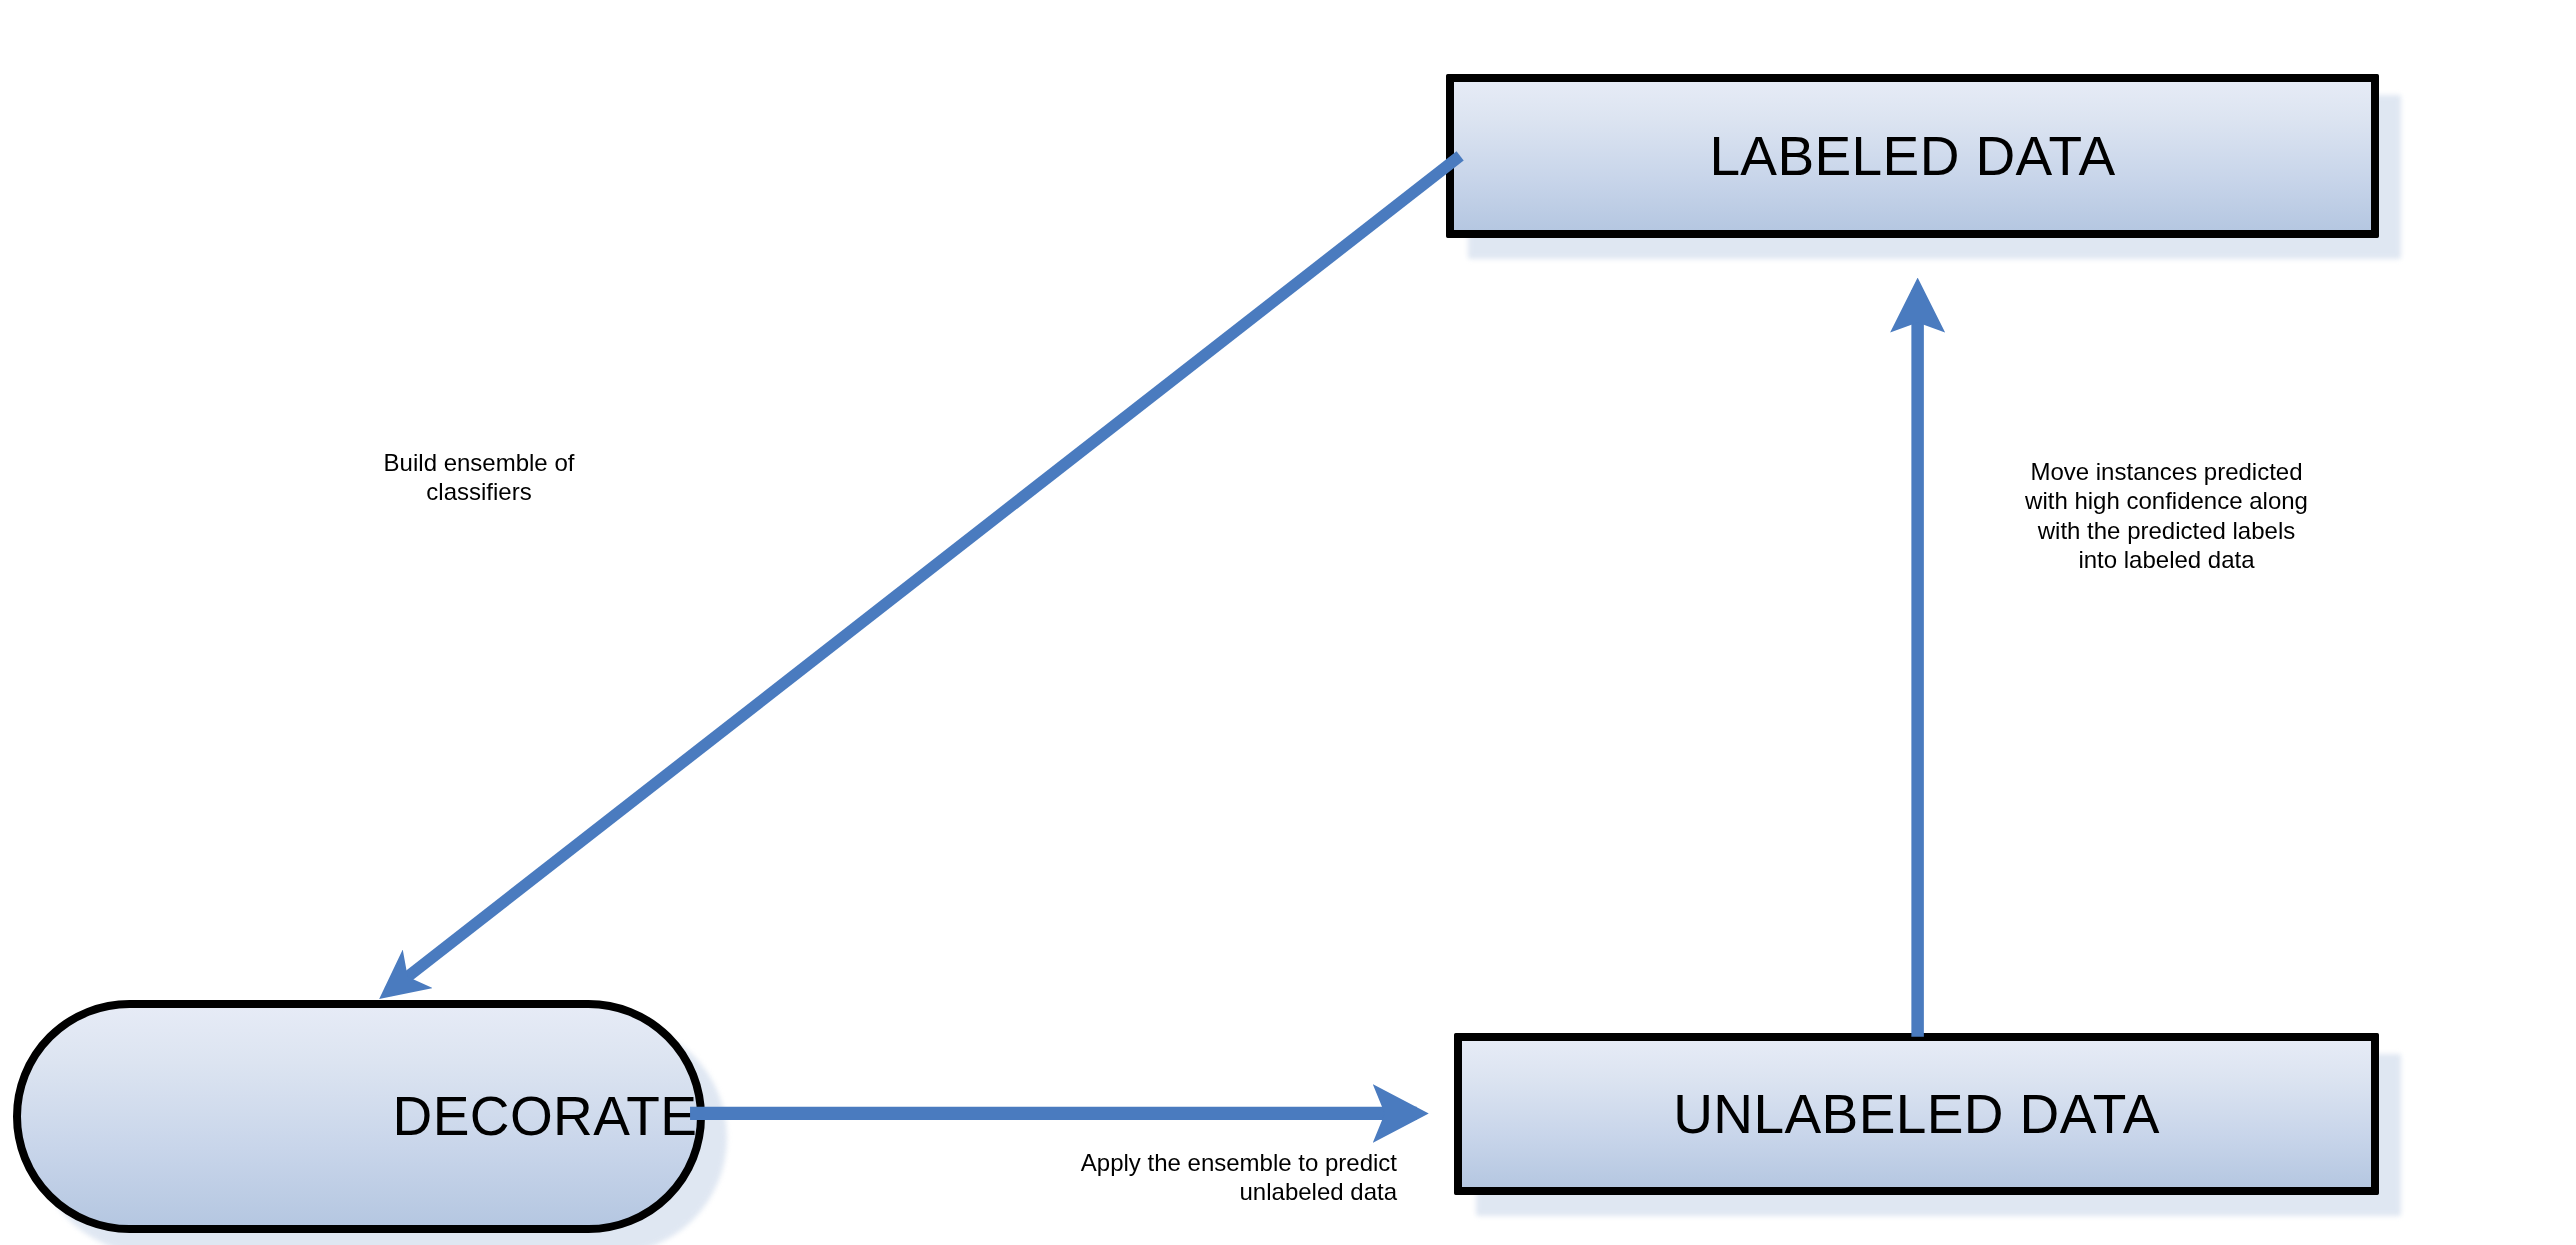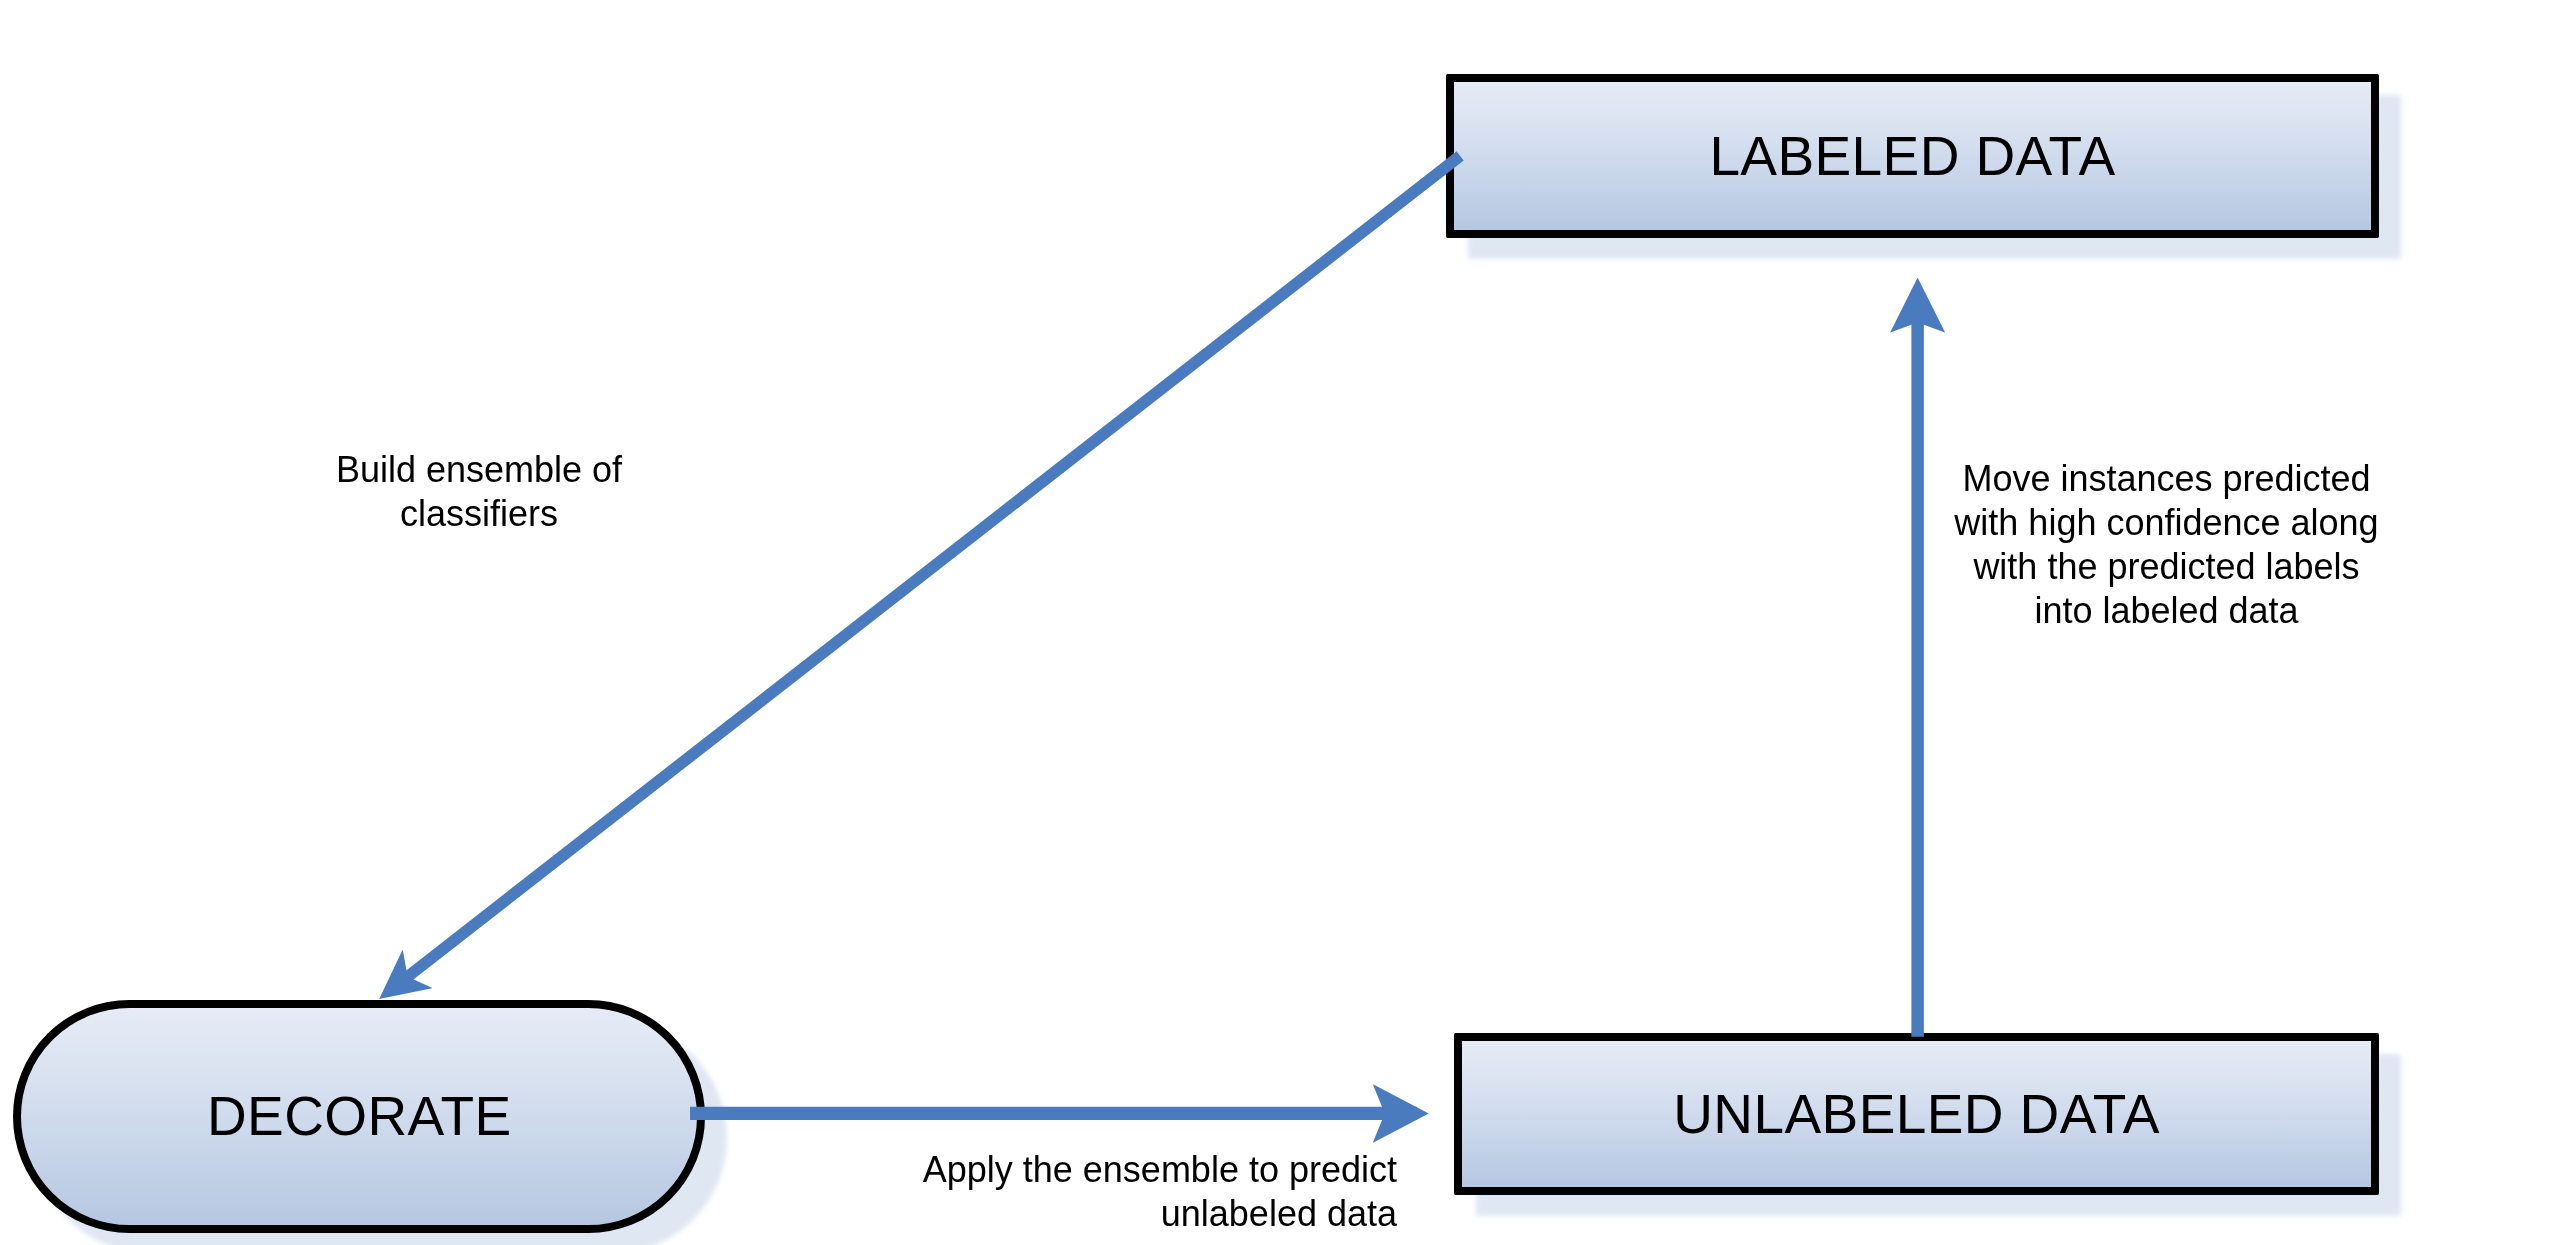--- a/index.html
+++ b/index.html
@@ -53,20 +53,21 @@
     width: 925px;
     height: 162px;
     border-radius: 1.7px;
   }
   #decorate {
     left: 13.3px;
     top: 960px;
     width: 692px;
     height: 233px;
     border-radius: 117px;
+    justify-content: flex-end;
   }
 
   
   .shadow {
     position: absolute;
     z-index: 1;
     background: #C6D4E8;
     opacity: 0.55;
     filter: blur(2.5px);
   }
@@ -81,21 +82,21 @@
     width: 2576px;
     height: 1246px;
     z-index: 6;
     pointer-events: none;
   }
 
   
   .annotation {
     position: absolute;
     color: #000000;
-    font-size: 36px;
+    font-size: 24px;
     line-height: 1.22;
     text-align: center;
     white-space: pre-line;
     z-index: 7;
   }
   #label-build {
     left: 258px;
     top: 408px;
     width: 442px;
   }

